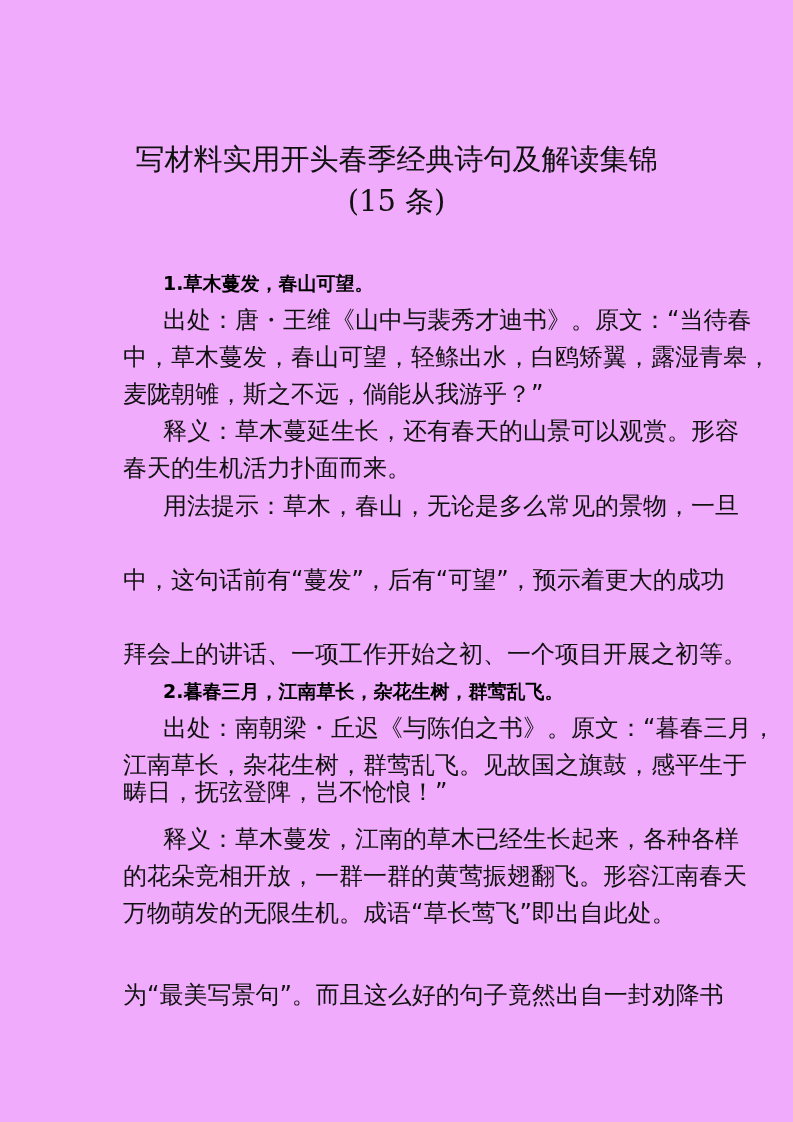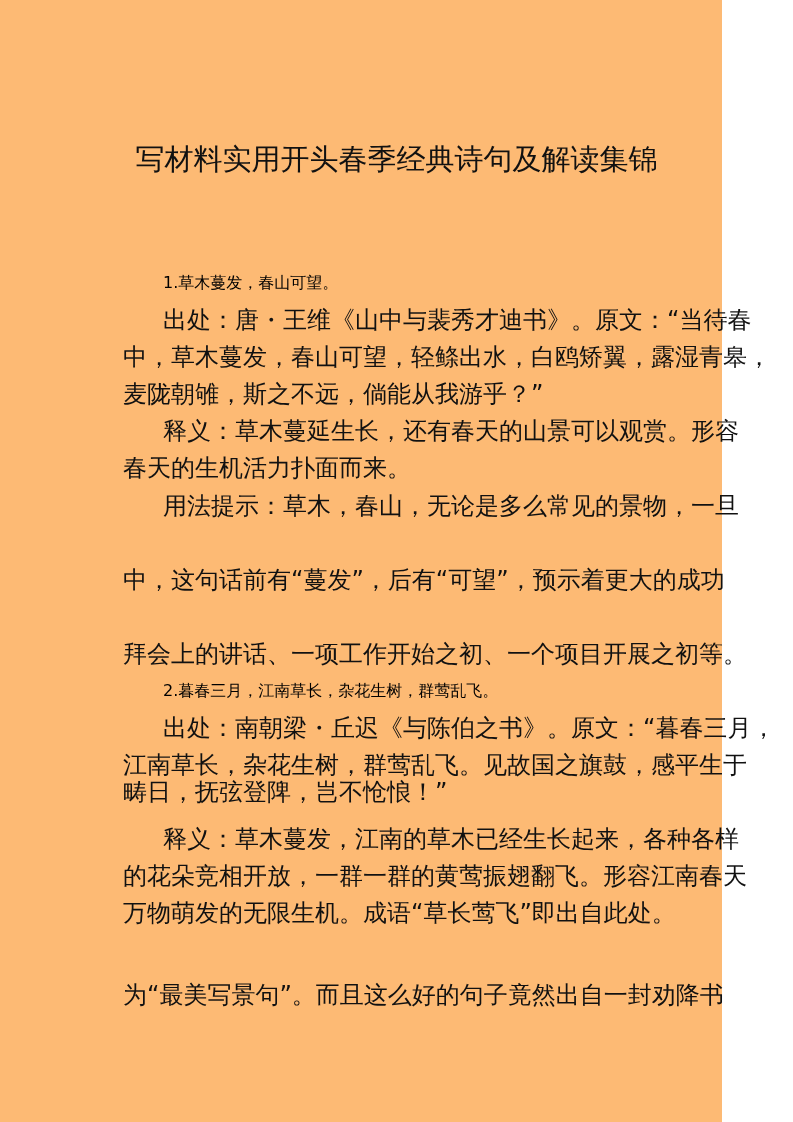--- a/index.html
+++ b/index.html
@@ -1,44 +1,45 @@
 <!DOCTYPE html>
 <html><head>
   <meta charset="utf-8">
   <style>
     html, body { margin: 0; padding: 0; background: #ffffff; }
     body { width: 793px; height: 1122px; position: relative; overflow: hidden; color: #000; }
-    .page { position: absolute; left: 0; top: 0; width: 722px; height: 1122px; background: #fdba74; }
+    .page { position: absolute; left: 0; top: 0; width: 793px; height: 1122px; background: #f0abfc; }
     .title {
       position: absolute; left: 100px; width: 593px; text-align: center;
       font-family: "DejaVu Serif", "Liberation Serif", serif;
       font-size: 29px; line-height: 40px; color: #111;
     }
     .title.l1 { top: 139px; }
     .title.l2 { top: 181px; }
     .line {
       position: absolute; left: 123px; width: 548px;
       font-family: "DejaVu Sans", "Liberation Sans", sans-serif;
       font-size: 24px; line-height: 24px; white-space: nowrap;
       color: #111; text-align: justify; text-align-last: justify;
     }
     .line.indent { left: 163px; width: 508px; }
     .line.last { text-align-last: left; }
     .heading {
       position: absolute; left: 163px;
       font-family: "DejaVu Sans", "Liberation Sans", sans-serif;
-      font-size: 16px; font-weight: normal; line-height: 24px; color: #000; white-space: nowrap;
+      font-size: 19px; font-weight: bold; line-height: 24px; color: #000; white-space: nowrap;
     }
   </style>
 </head>
 <body>
 
 <div class="page">
 
   <div class="title l1">写材料实用开头春季经典诗句及解读集锦</div>
+  <div class="title l2">(15 条)</div>
 
   <div class="heading" style="top:271px">1.草木蔓发，春山可望。</div>
 
   <div class="line indent" style="top:308px">出处：唐・王维《山中与裴秀才迪书》。原文：“当待春</div>
   <div class="line" style="top:345px">中，草木蔓发，春山可望，轻鲦出水，白鸥矫翼，露湿青皋，</div>
   <div class="line last" style="top:382px">麦陇朝雊，斯之不远，倘能从我游乎？”</div>
 
   <div class="line indent" style="top:419px">释义：草木蔓延生长，还有春天的山景可以观赏。形容</div>
   <div class="line indent" style="top:494px">用法提示：草木，春山，无论是多么常见的景物，一旦</div>
 

